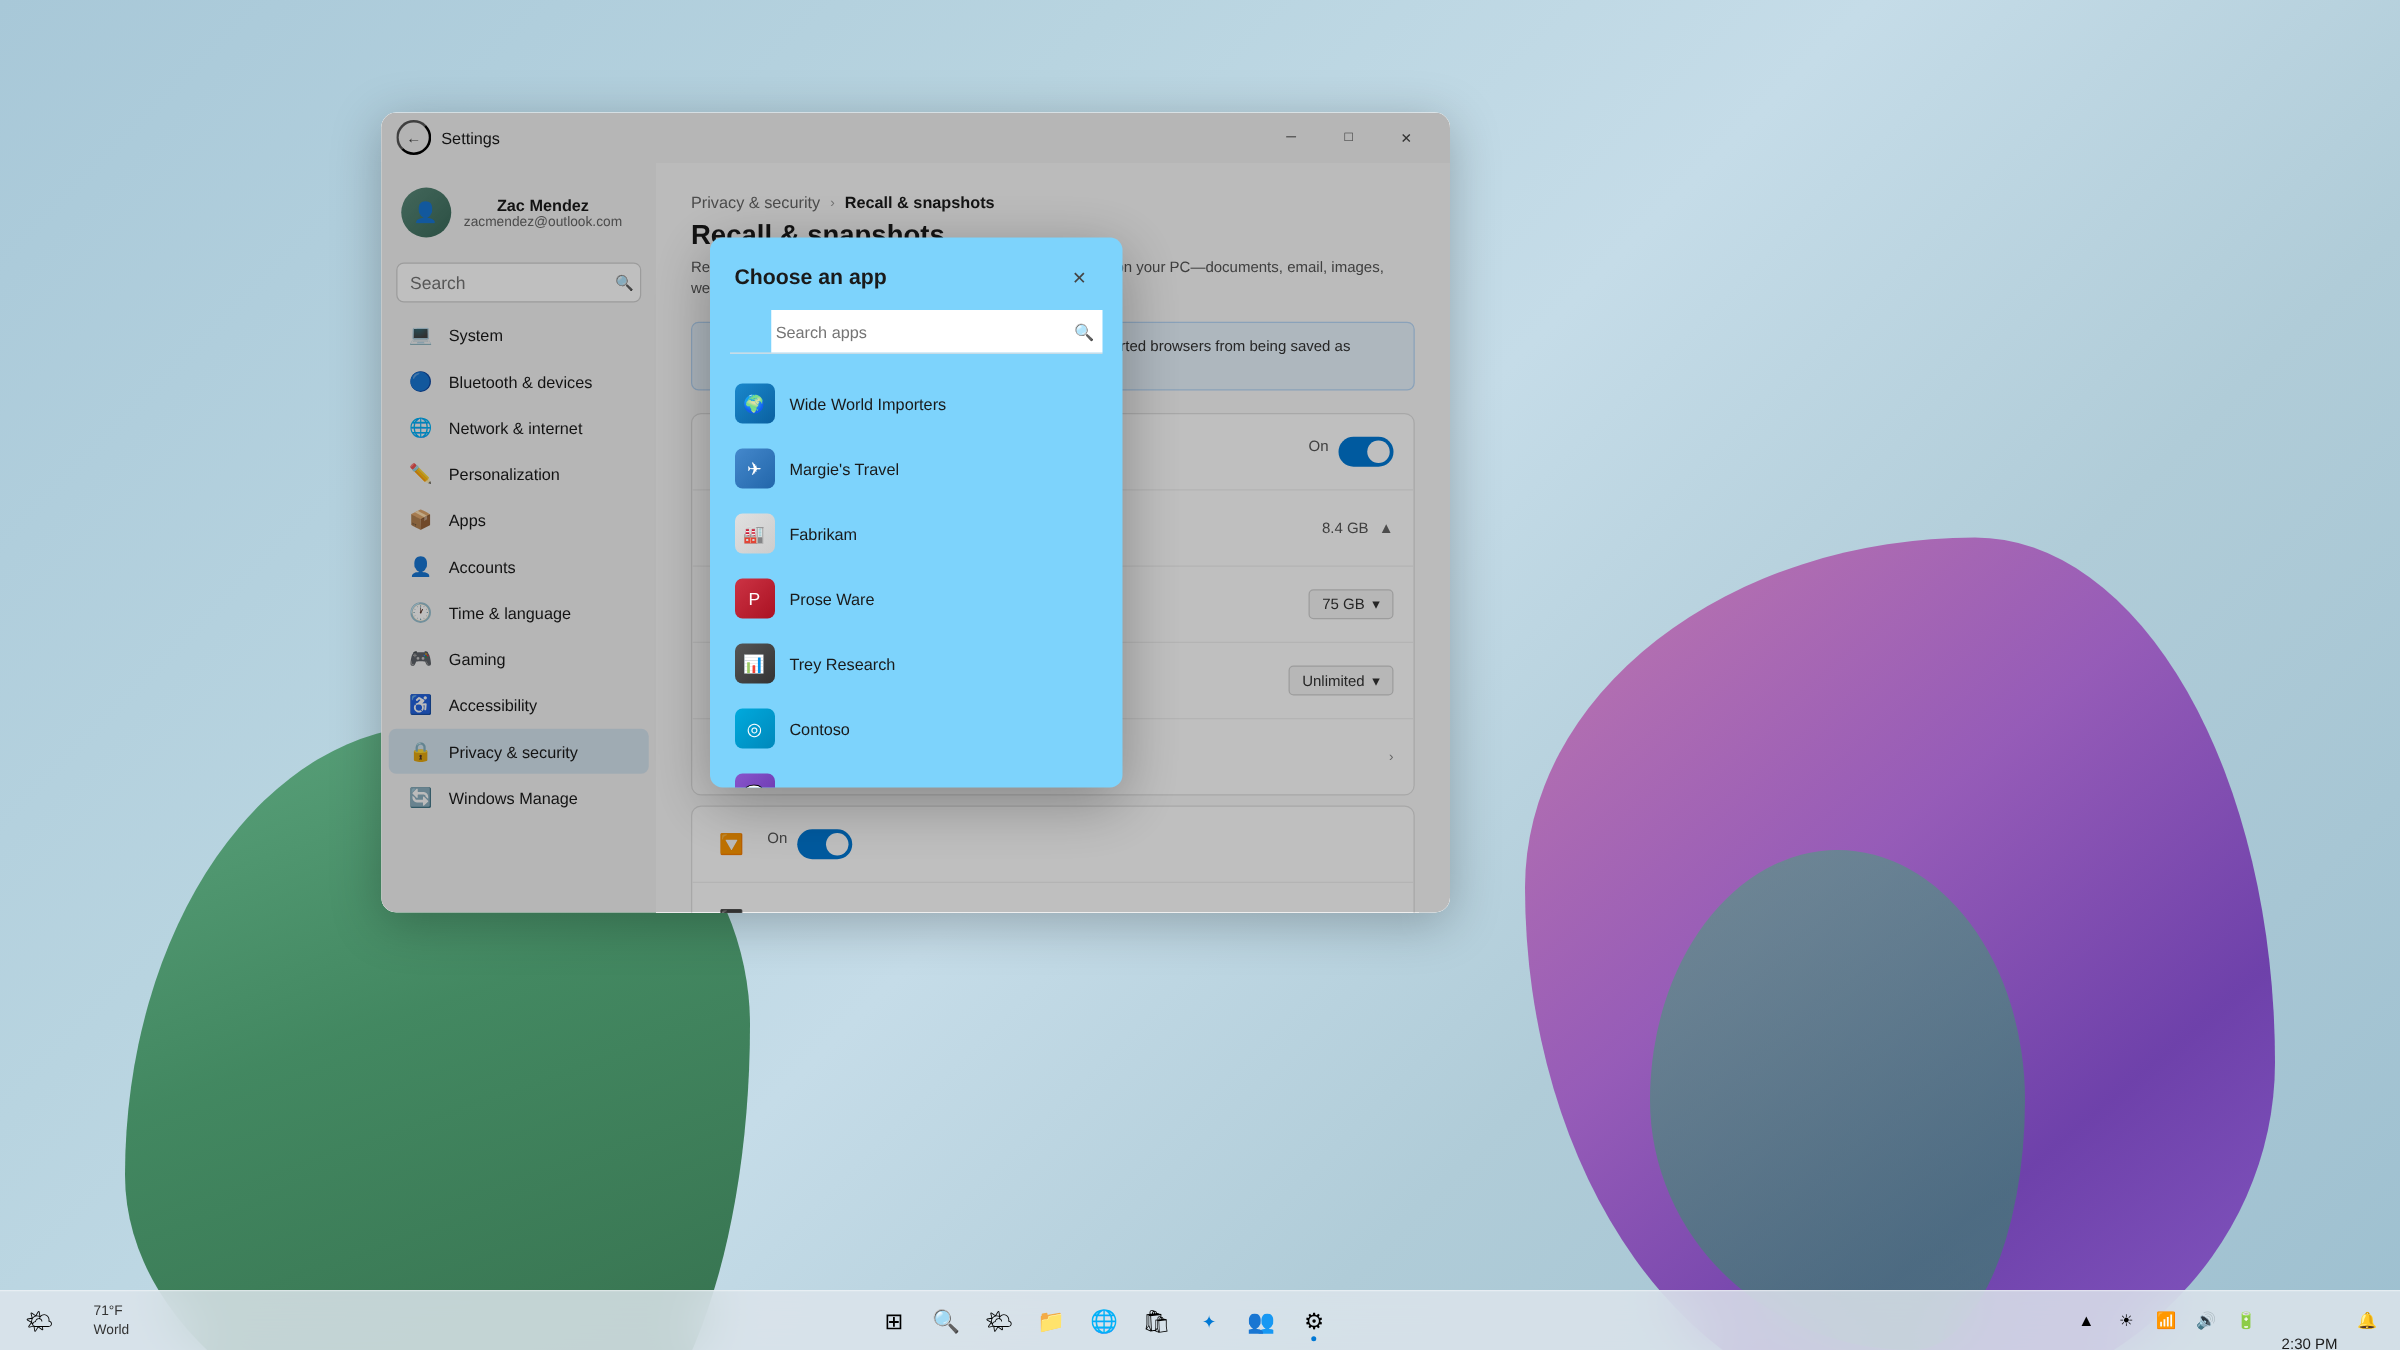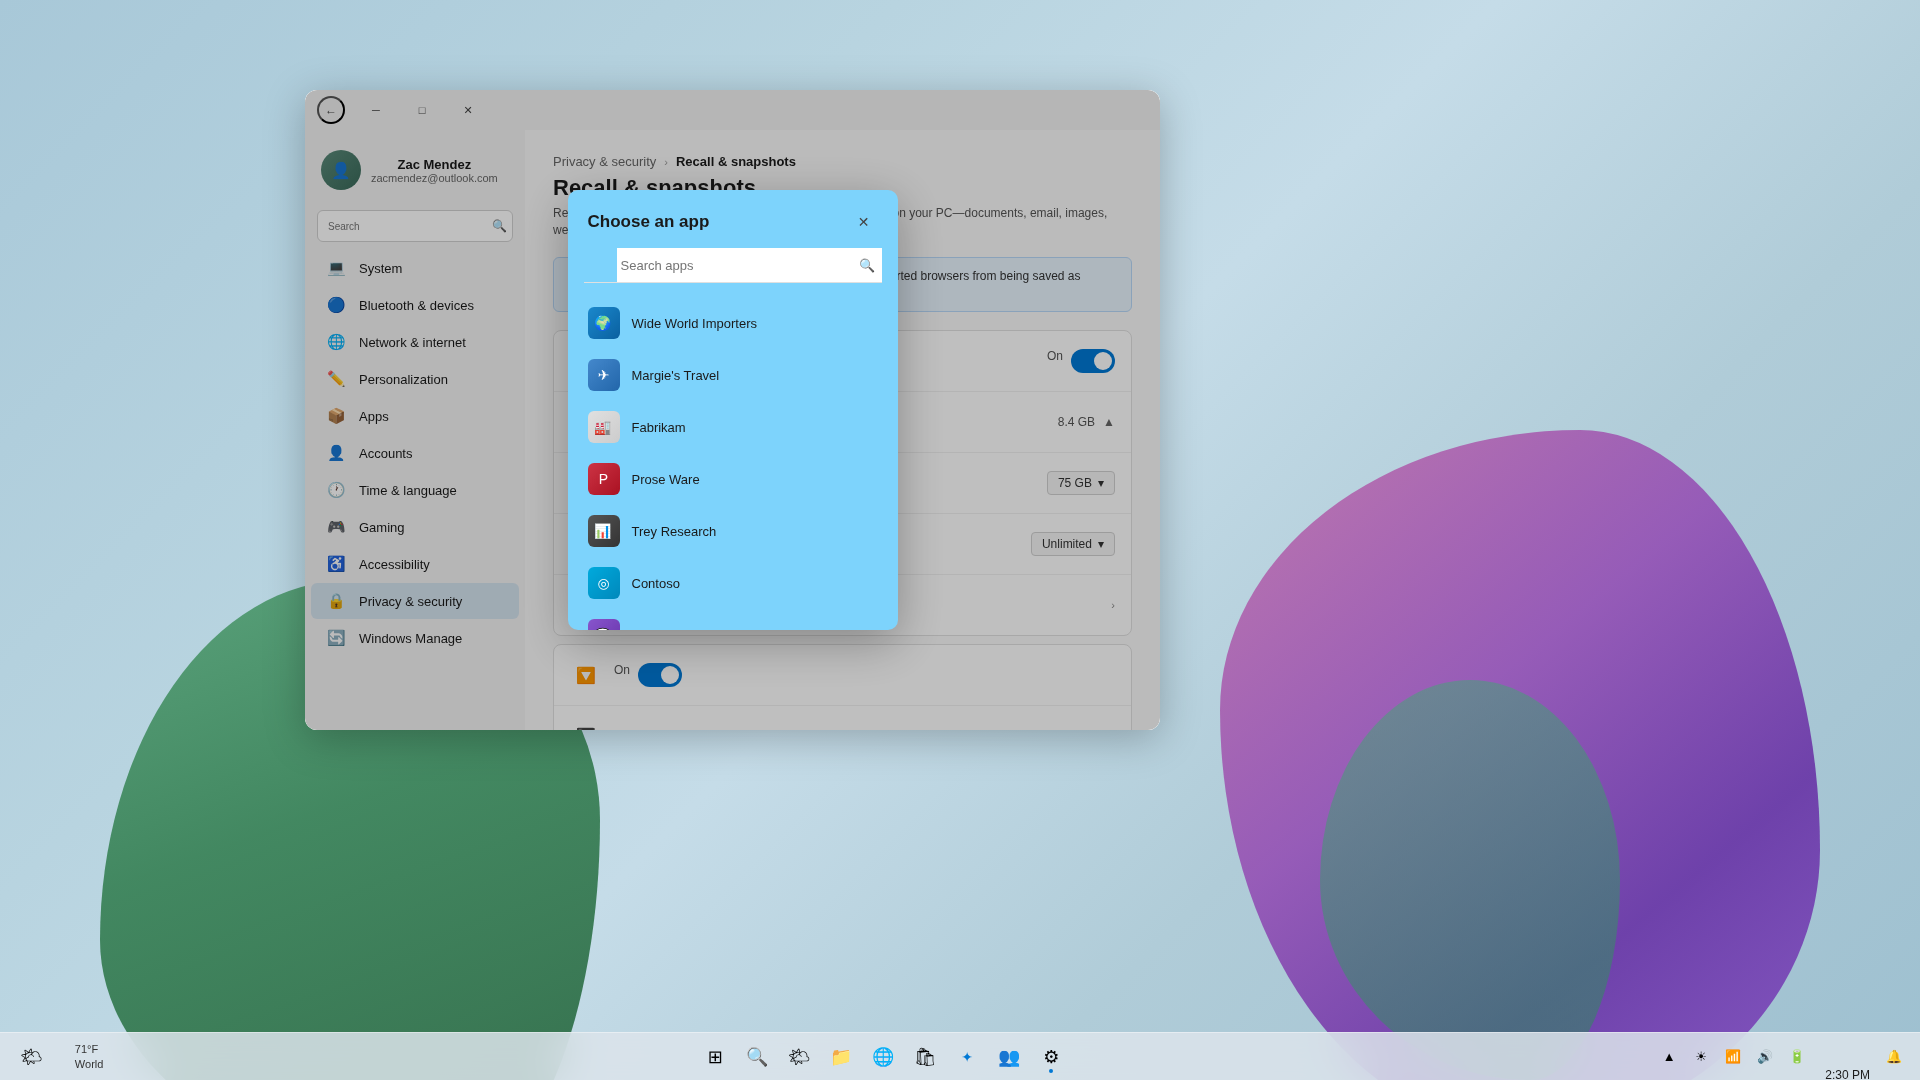--- a/index.html
+++ b/index.html
@@ -260,21 +260,21 @@
     .search-box {
       margin: 4px 12px 8px;
       position: relative;
     }
     .search-input {
       width: 100%;
       height: 32px;
       border: 1px solid #d0d0d0;
       border-radius: 6px;
       padding: 0 32px 0 10px;
-      font-size: 10px;
+      font-size: 14px;
       background: white;
       outline: none;
       color: #333;
     }
     .search-btn {
       position: absolute;
       right: 6px;
       top: 50%;
       transform: translateY(-50%);
       background: none;
@@ -546,20 +546,21 @@
 <div class="desktop-bg">
   <div class="bg-shape1"></div>
   <div class="bg-shape2"></div>
   <div class="bg-shape3"></div>
 </div>
 
 <div class="settings-window">
 
   <div class="window-titlebar">
     <button class="titlebar-back">←</button>
+    <span class="titlebar-title">Settings</span>
     <div class="window-controls">
       <div class="wc-btn">─</div>
       <div class="wc-btn">□</div>
       <div class="wc-btn close">✕</div>
     </div>
   </div>
 
   <div class="window-body">
 
     <div class="sidebar">

